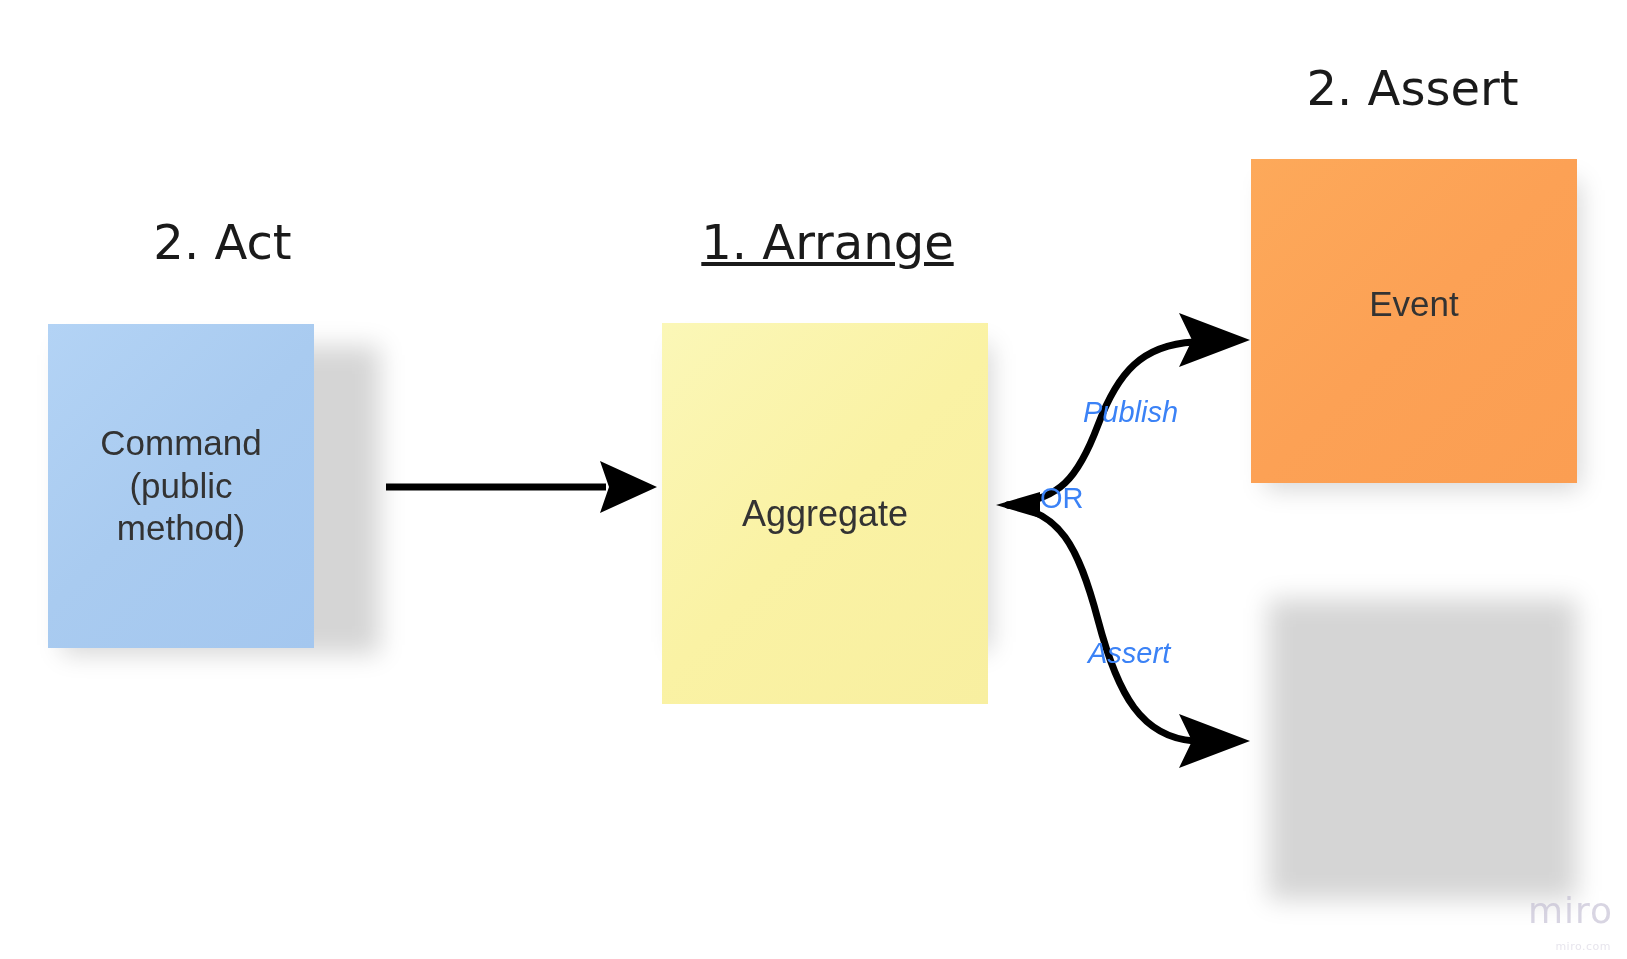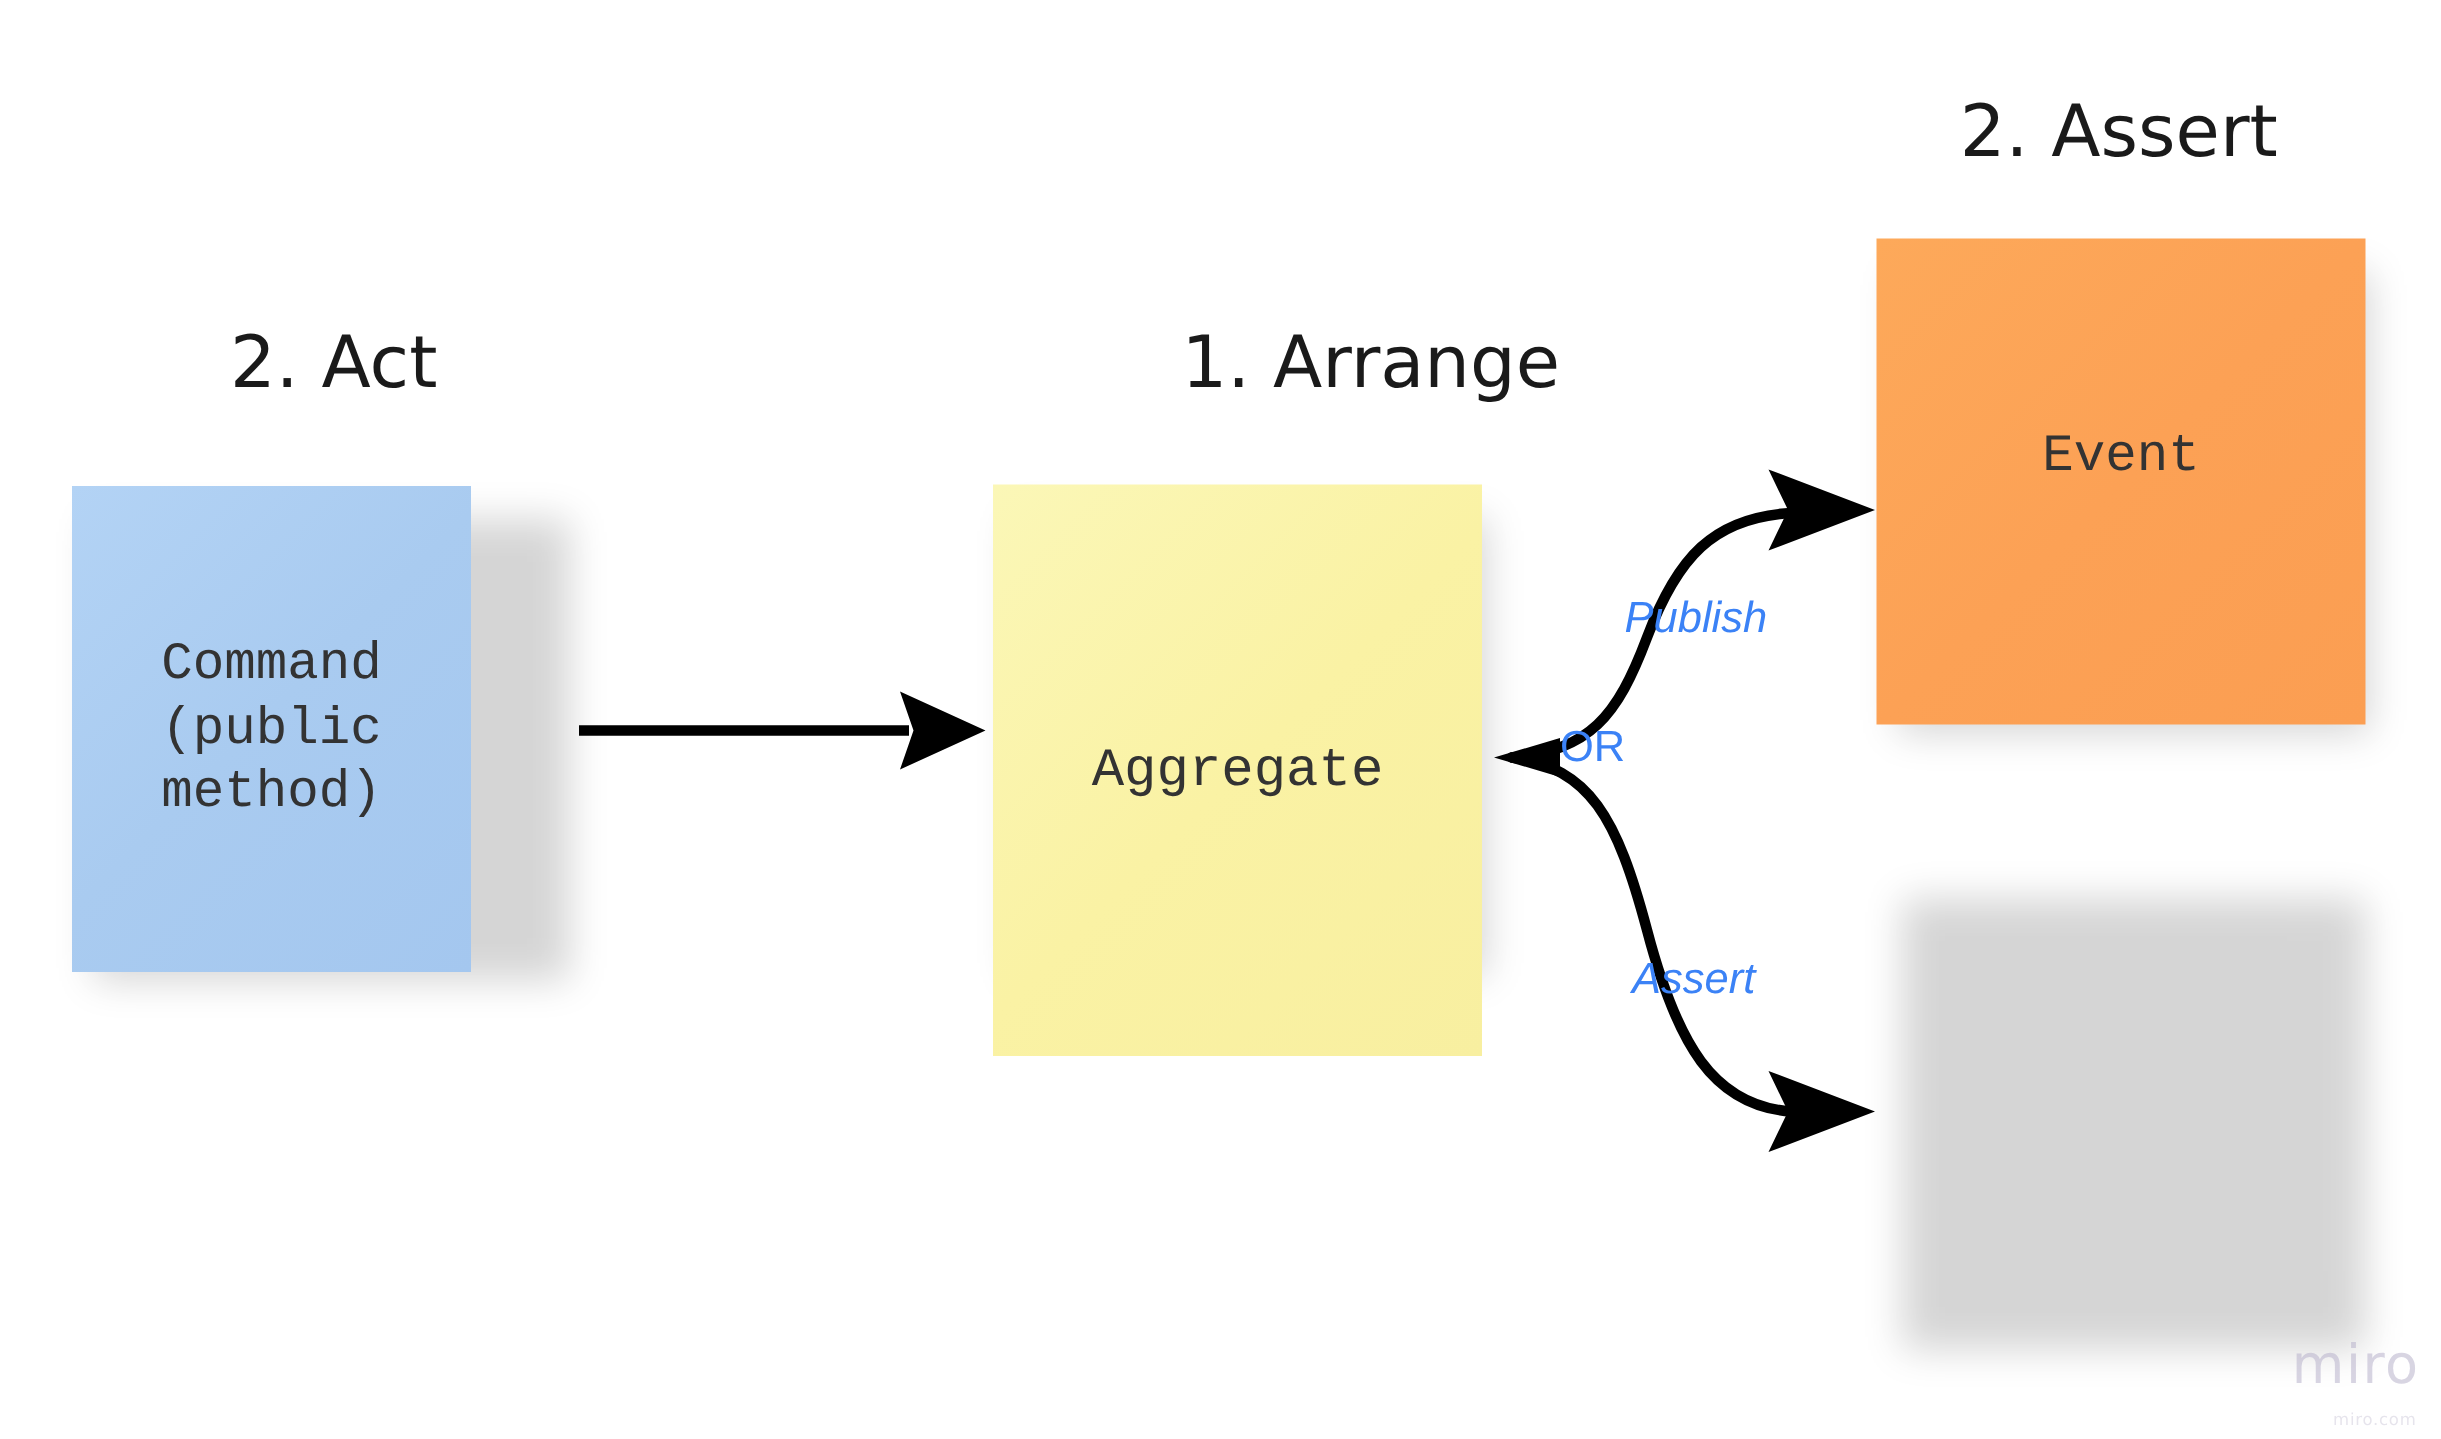--- a/index.html
+++ b/index.html
@@ -22,21 +22,21 @@
   .note {
     position: absolute;
     display: flex;
     align-items: center;
     justify-content: flex-end;
     text-align: center;
     color: #333333;
     box-sizing: border-box;
     padding: 8px 14px;
     line-height: 1.22;
-    font-family: Liberation Mono, monospace;
+    font-family: Liberation Sans, sans-serif;
   }
   .note .note-label {
     display: block;
     width: 100%;
     white-space: pre-line;
   }
 
   .note-shadow {
     position: absolute;
     z-index: 0;
@@ -83,21 +83,21 @@
   .heading {
     position: absolute;
     color: #1a1a1a;
     font-size: 48px;
     font-weight: 400;
     white-space: nowrap;
     font-family: "DejaVu Sans", sans-serif;
     z-index: 3;
   }
   #heading-act     { left: 0px;    top: 214px; width: 425px; text-align: center; padding-left: 10px; }
-  #heading-arrange { left: 615px;  top: 214px; width: 425px; text-align: right; }
+  #heading-arrange { left: 615px;  top: 214px; width: 425px; text-align: center; text-decoration: underline; }
   #heading-assert  { left: 1200px; top: 60px;  width: 425px; text-align: center; }
 
   
   .edge-label {
     position: absolute;
     color: #3b82f6;
     white-space: nowrap;
     font-family: Liberation Sans, sans-serif;
     z-index: 4;
   }

